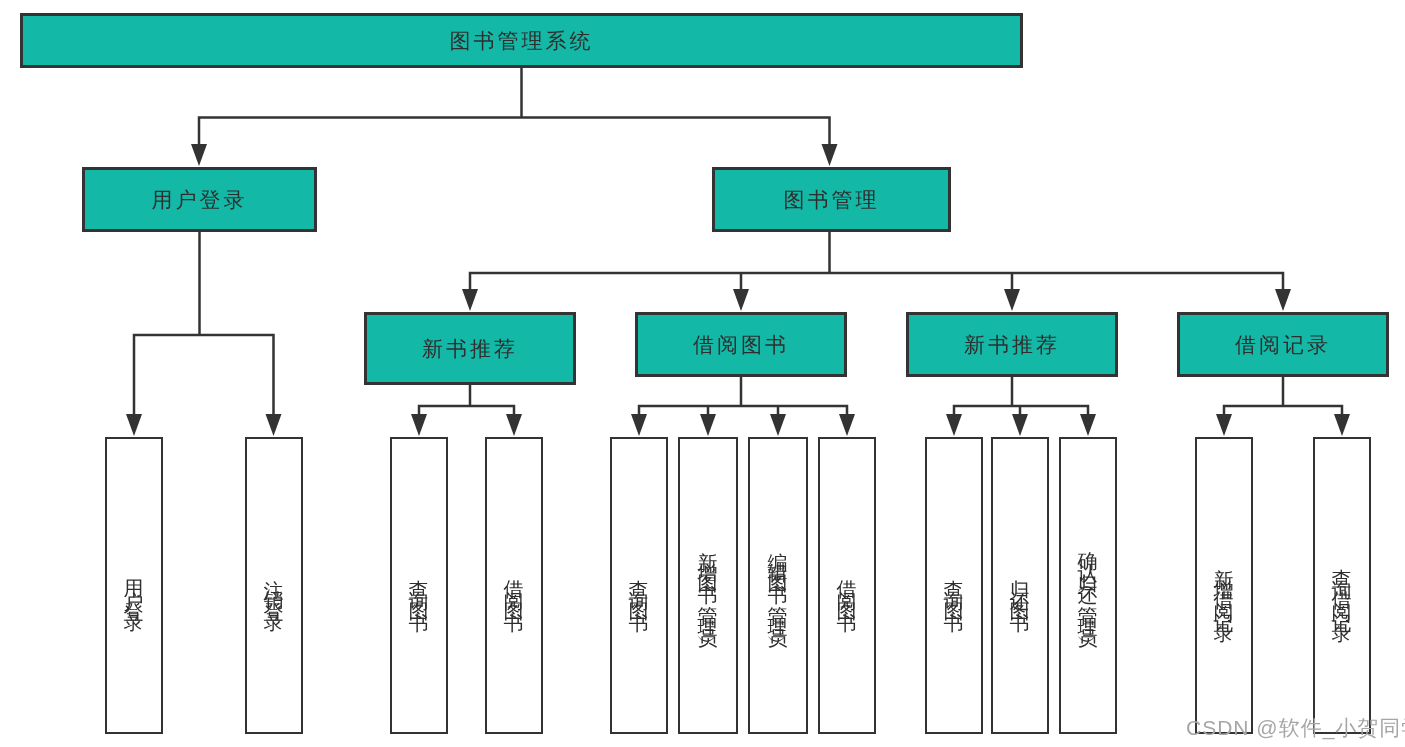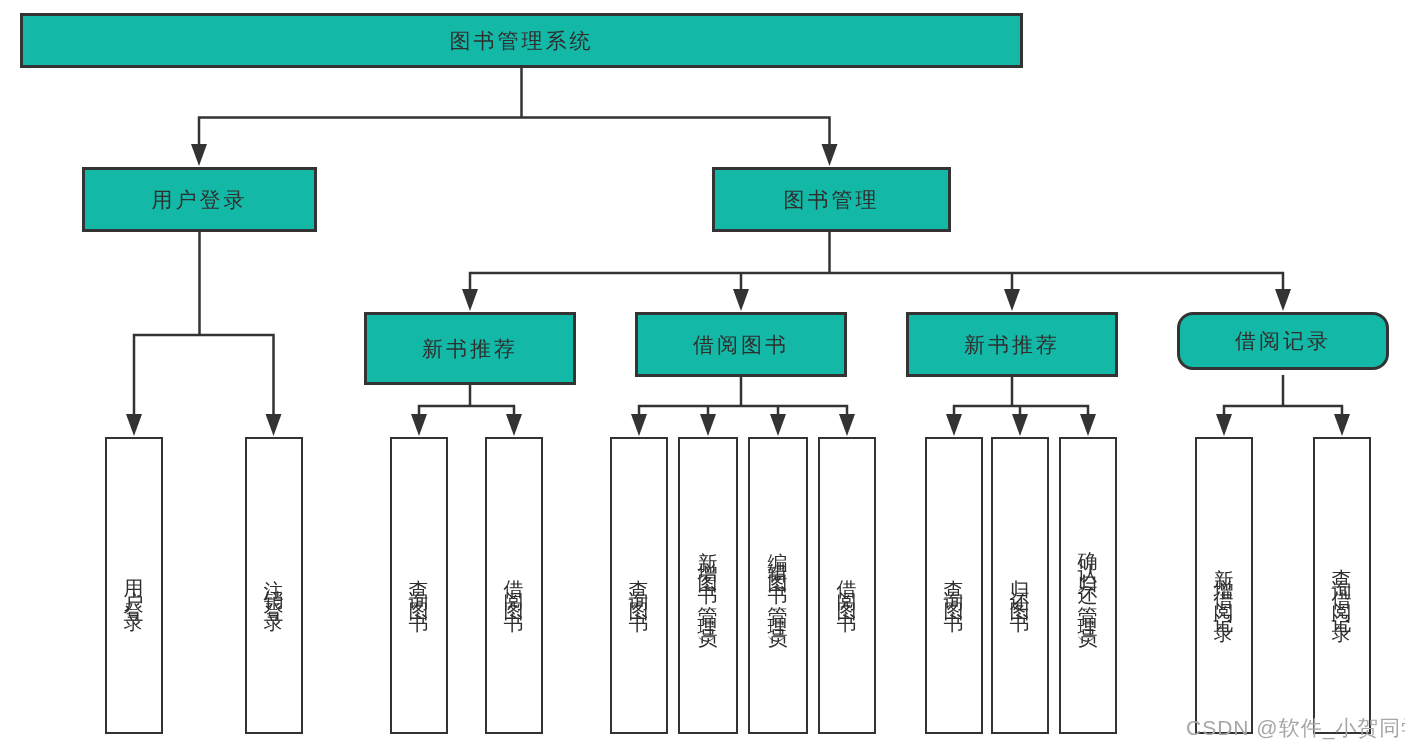--- a/index.html
+++ b/index.html
@@ -15,21 +15,21 @@
         color:#2e2e2e;font-size:20px;letter-spacing:11px;line-height:1;white-space:nowrap;}
   
   .n-root{left:20px;top:13px;width:1003px;height:55px;}
   
   .n-user{left:82px;top:167px;width:235px;height:65px;}
   .n-mgmt{left:712px;top:167px;width:239px;height:65px;}
   
   .n-l3a{left:364px;top:312px;width:212px;height:73px;}
   .n-l3b{left:635px;top:312px;width:212px;height:65px;}
   .n-l3c{left:906px;top:312px;width:212px;height:65px;}
-  .n-l3d{left:1177px;top:312px;width:212px;height:58px;border-radius:16px;}
+  .n-l3d{left:1177px;top:312px;width:212px;height:65px;}
   
   .leaf{top:437px;height:297px;width:58px;}
   .lf0{left:105px;} .lf1{left:245px;}
   .lf2{left:390px;} .lf3{left:485px;}
   .lf4{left:610px;} .lf5{left:678px;width:60px;} .lf6{left:748px;width:60px;} .lf7{left:818px;}
   .lf8{left:925px;} .lf9{left:991px;} .lf10{left:1059px;}
   .lf11{left:1195px;} .lf12{left:1313px;}
   .watermark{position:absolute;left:1186px;top:714px;color:#a6a6a6;font-size:21px;
         letter-spacing:1px;white-space:nowrap;}
 </style>

